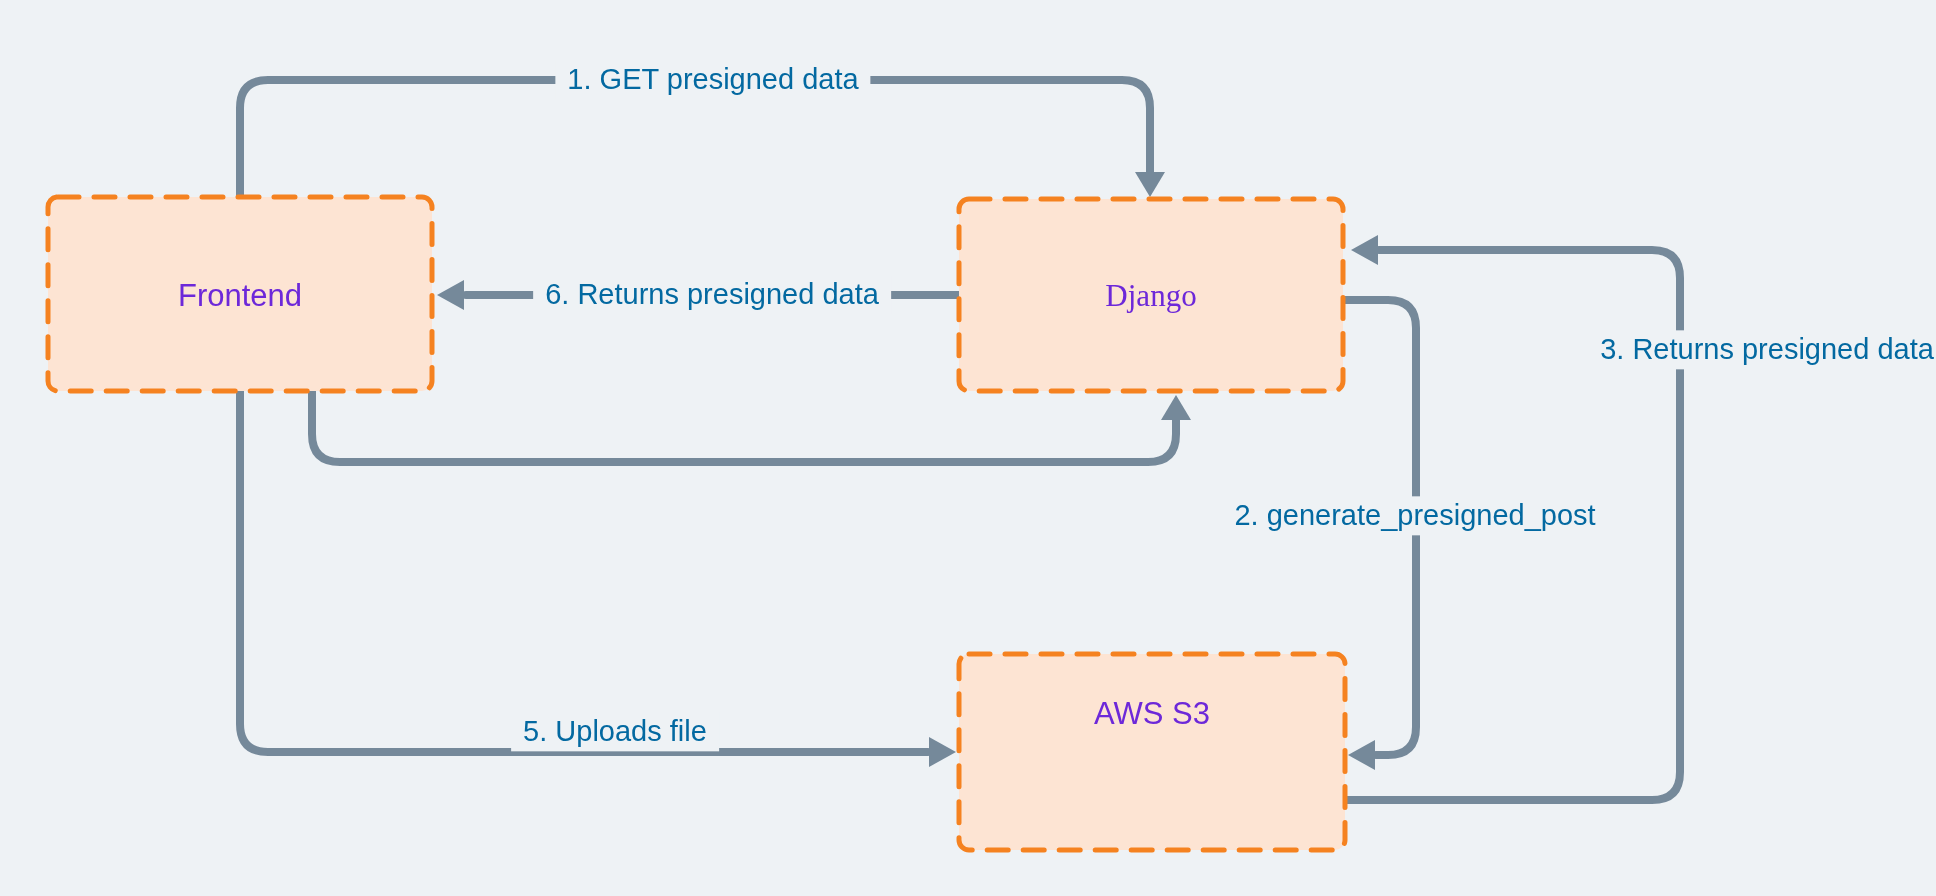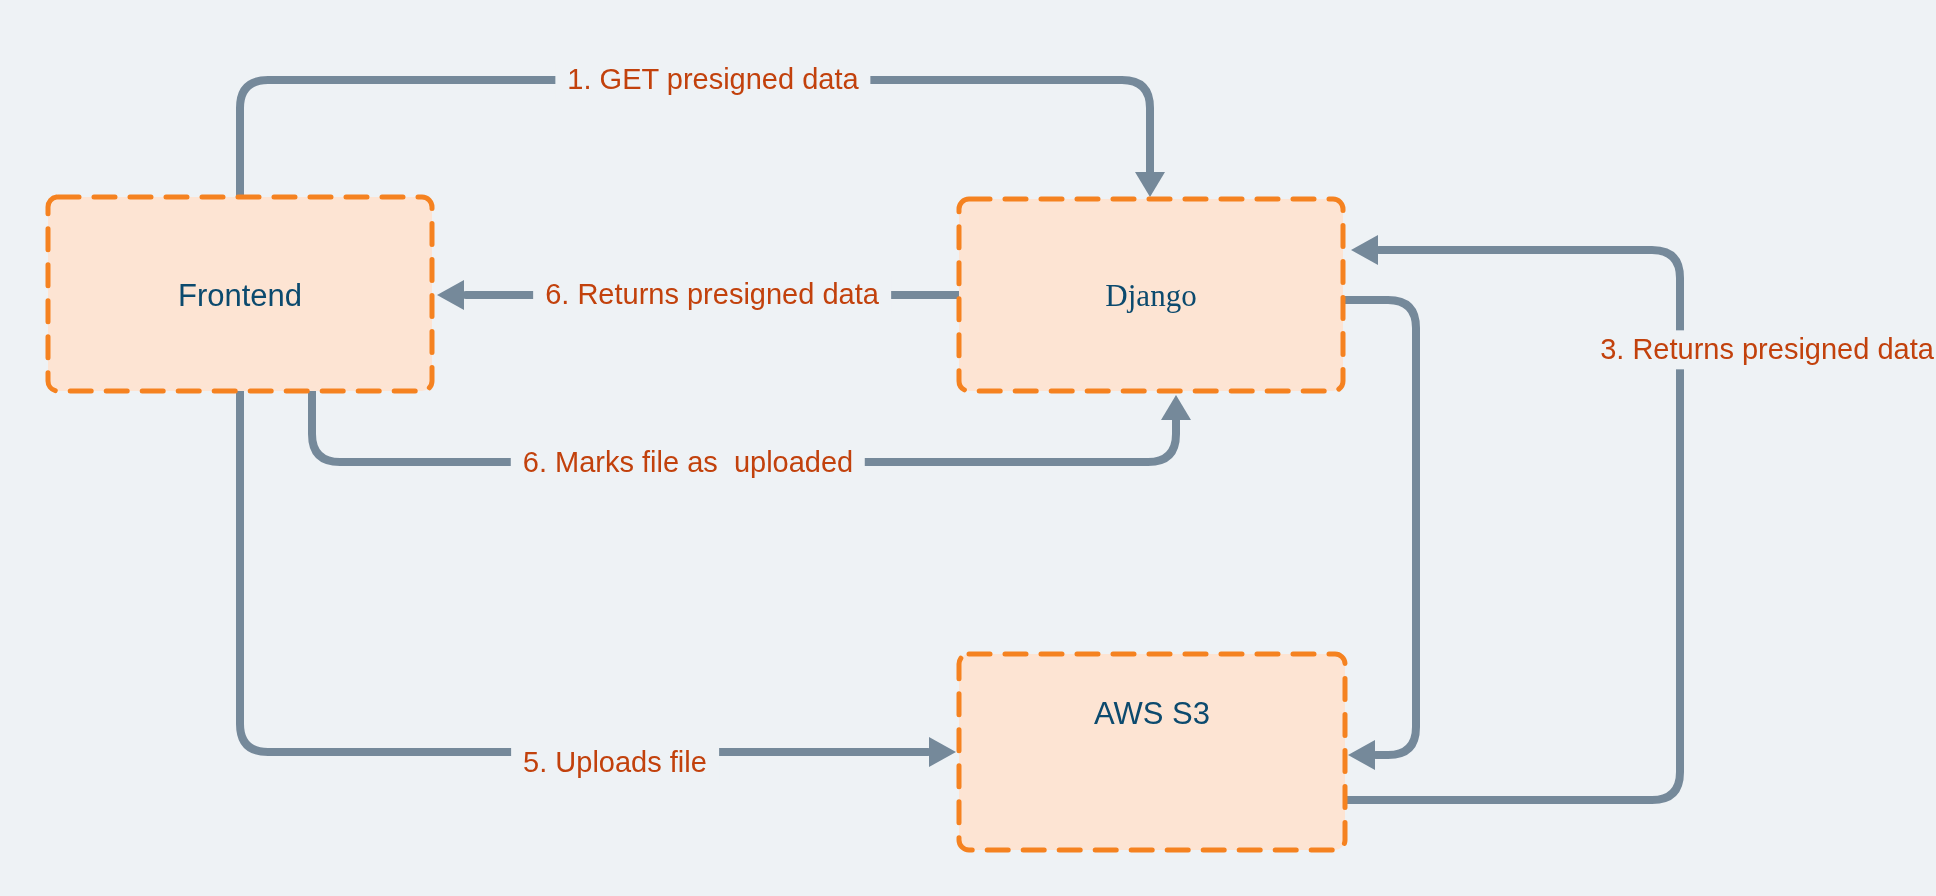--- a/index.html
+++ b/index.html
@@ -17,31 +17,31 @@
   }
   .canvas svg {
     position: absolute;
     top: 0;
     left: 0;
   }
   .edge-label {
     position: absolute;
     transform: translate(-50%, -50%);
     background: #eef2f5;
-    color: #c2410c;
+    color: #0369a1;
     font-size: 29px;
     line-height: 1.15;
     padding: 3px 12px;
     white-space: pre;
     z-index: 2;
   }
   .node-label {
     position: absolute;
     transform: translate(-50%, -50%);
-    color: #0c4a6e;
+    color: #6d28d9;
     font-size: 31px;
     white-space: pre;
     z-index: 3;
   }
 </style>
 </head>
 <body>
 
 <div class="canvas">
 
@@ -67,28 +67,28 @@
 
     <g fill="#fde4d3" stroke="#f58220" stroke-width="5" stroke-dasharray="21 15" stroke-linecap="round">
       <rect x="48" y="197" width="384" height="194" rx="10"></rect>
       <rect x="959" y="199" width="384" height="192" rx="10"></rect>
       <rect x="959" y="654" width="386" height="196" rx="10"></rect>
     </g>
   </svg>
 
   <div class="edge-label" style="left:713px;  top:80px;">1. GET presigned data</div>
 
+  <div class="edge-label" style="left:1415px; top:516px;">2. generate_presigned_post</div>
 
   <div class="edge-label" style="left:1767px; top:350px;">3. Returns presigned data</div>
 
   <div class="edge-label" style="left:712px;  top:295px;">6. Returns presigned data</div>
 
-  <div class="edge-label" style="left:615px;  top:763px;text-align:right;">5. Uploads file</div>
+  <div class="edge-label" style="left:615px;  top:732px;text-align:right;">5. Uploads file</div>
 
-  <div class="edge-label" style="left:688px;  top:463px;">6. Marks file as  uploaded</div>
 
   <div class="node-label" style="left:240px;  top:296px;">Frontend</div>
 
   <div class="node-label" style="left:1151px; top:296px;font-family:Liberation Serif, serif;">Django</div>
 
   <div class="node-label" style="left:1152px; top:714px;">AWS S3</div>
 
 </div>
 
 </body></html>

